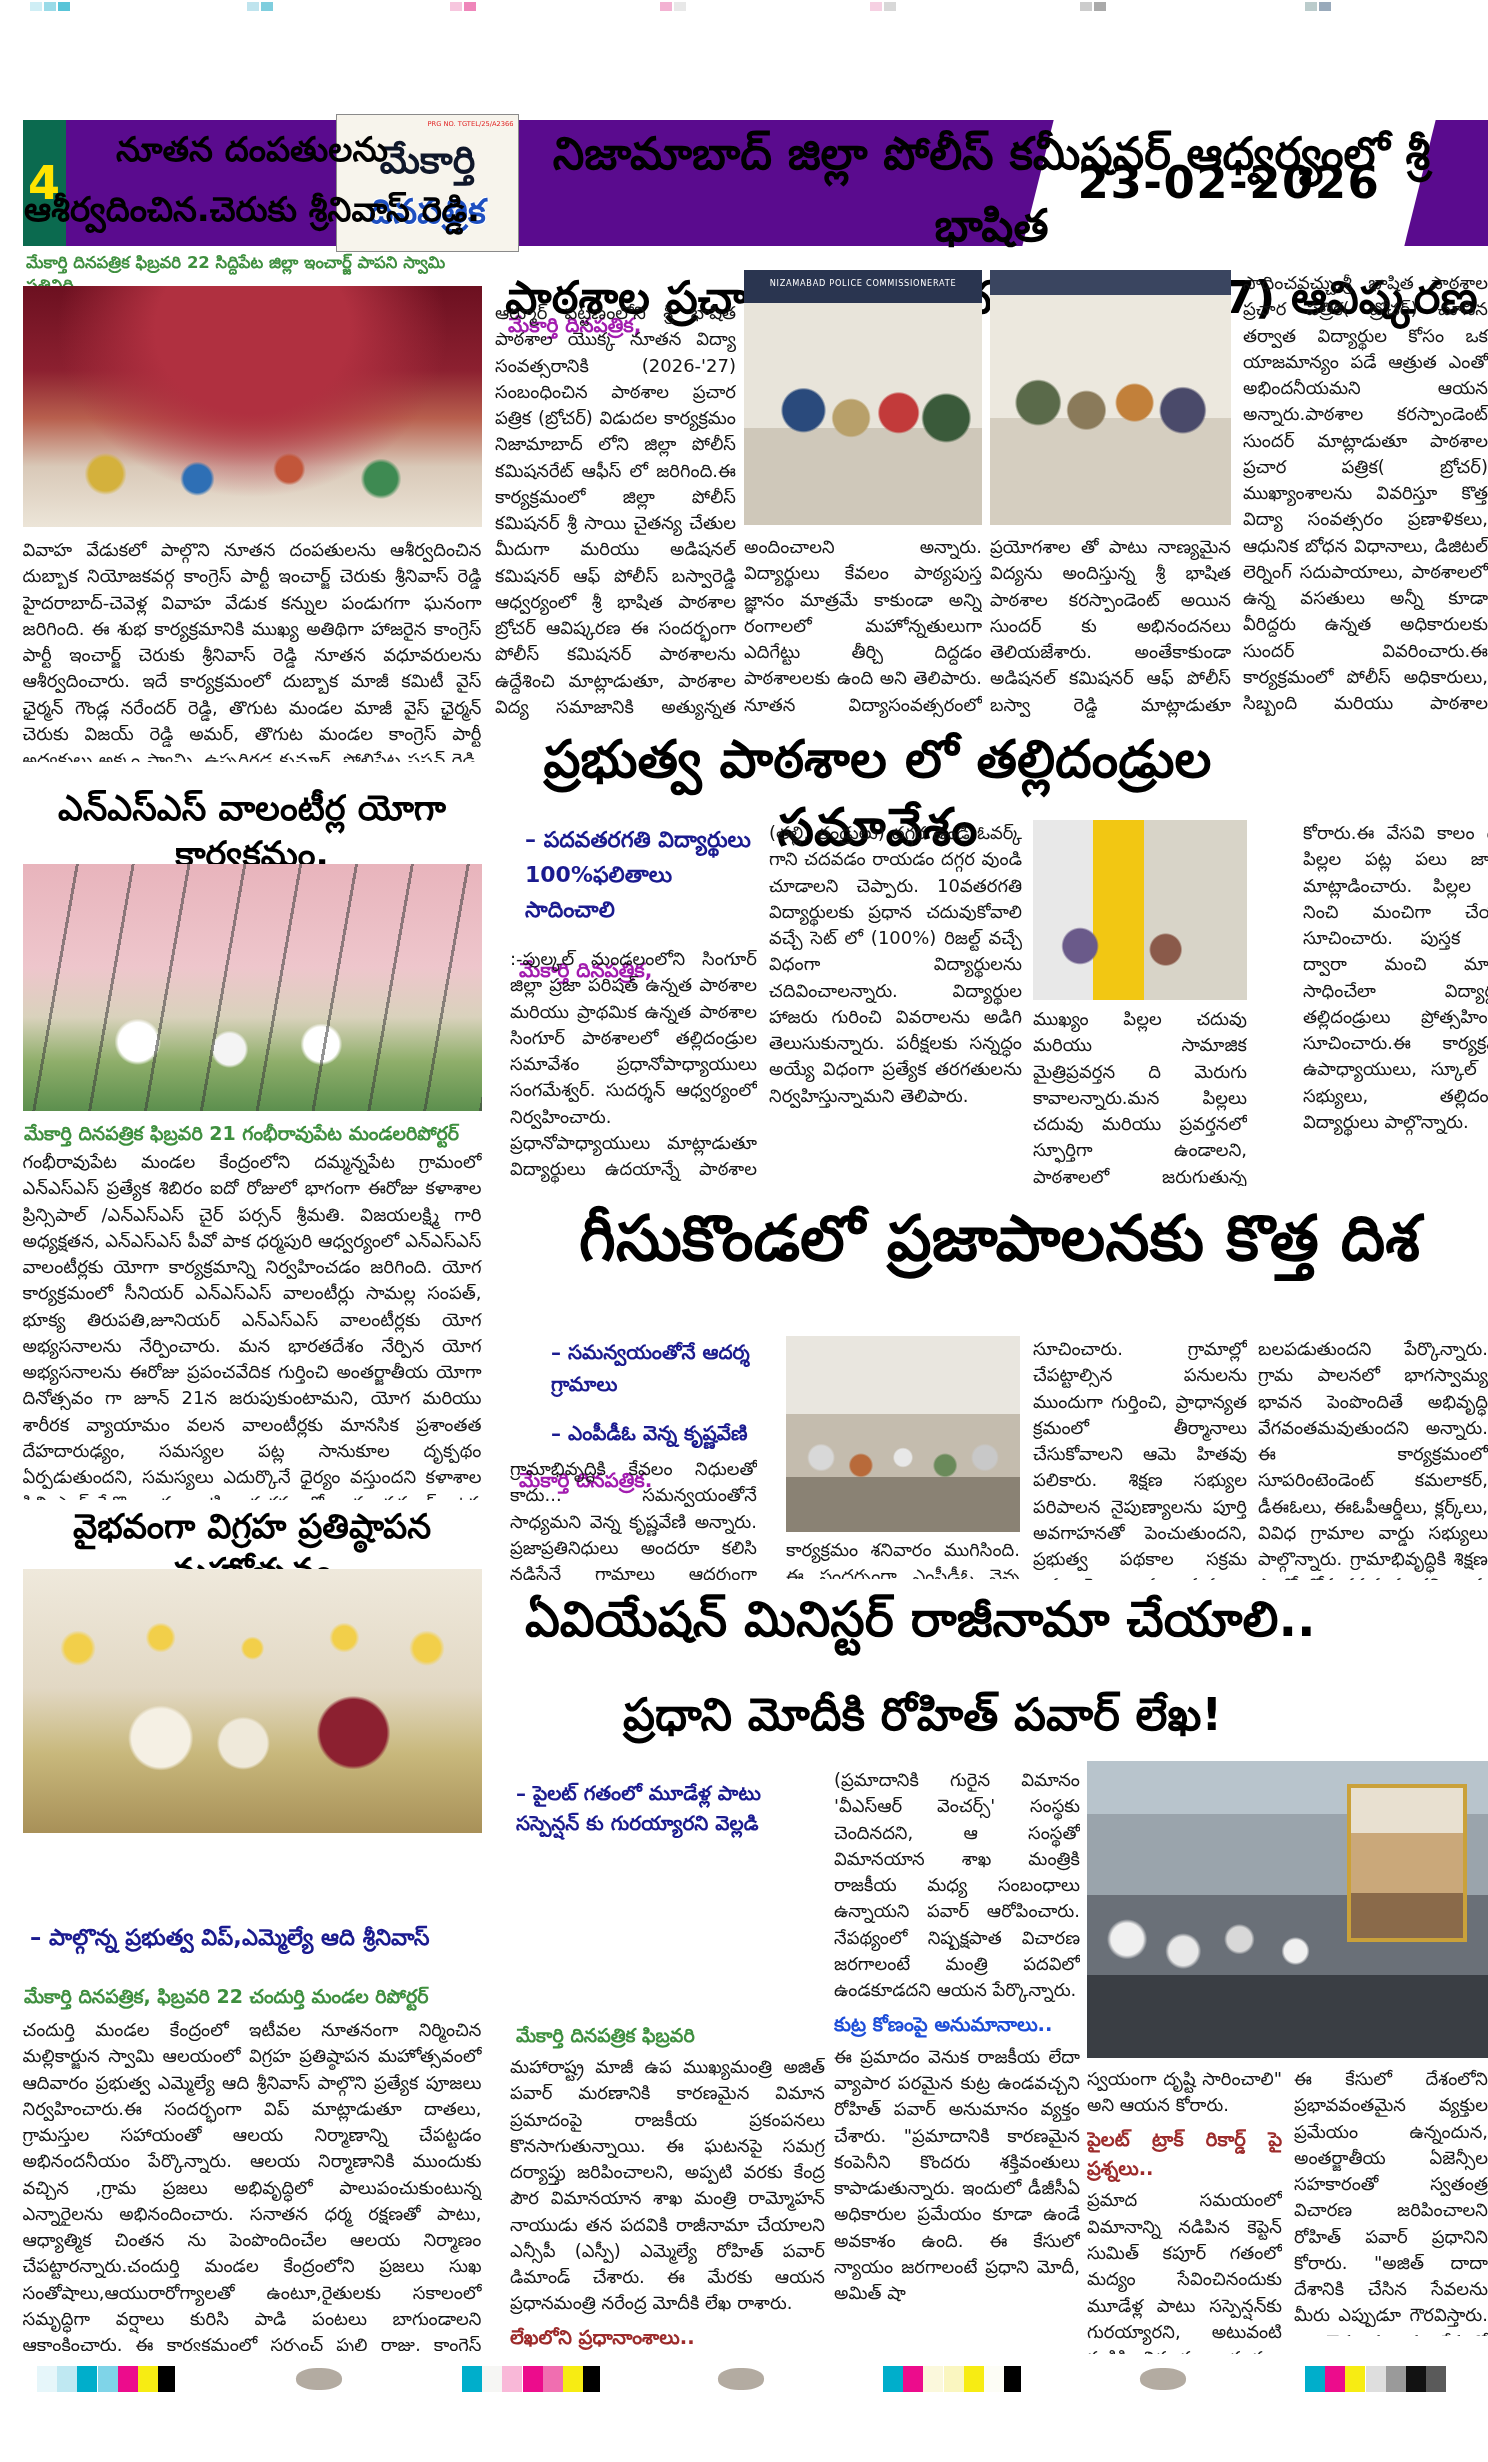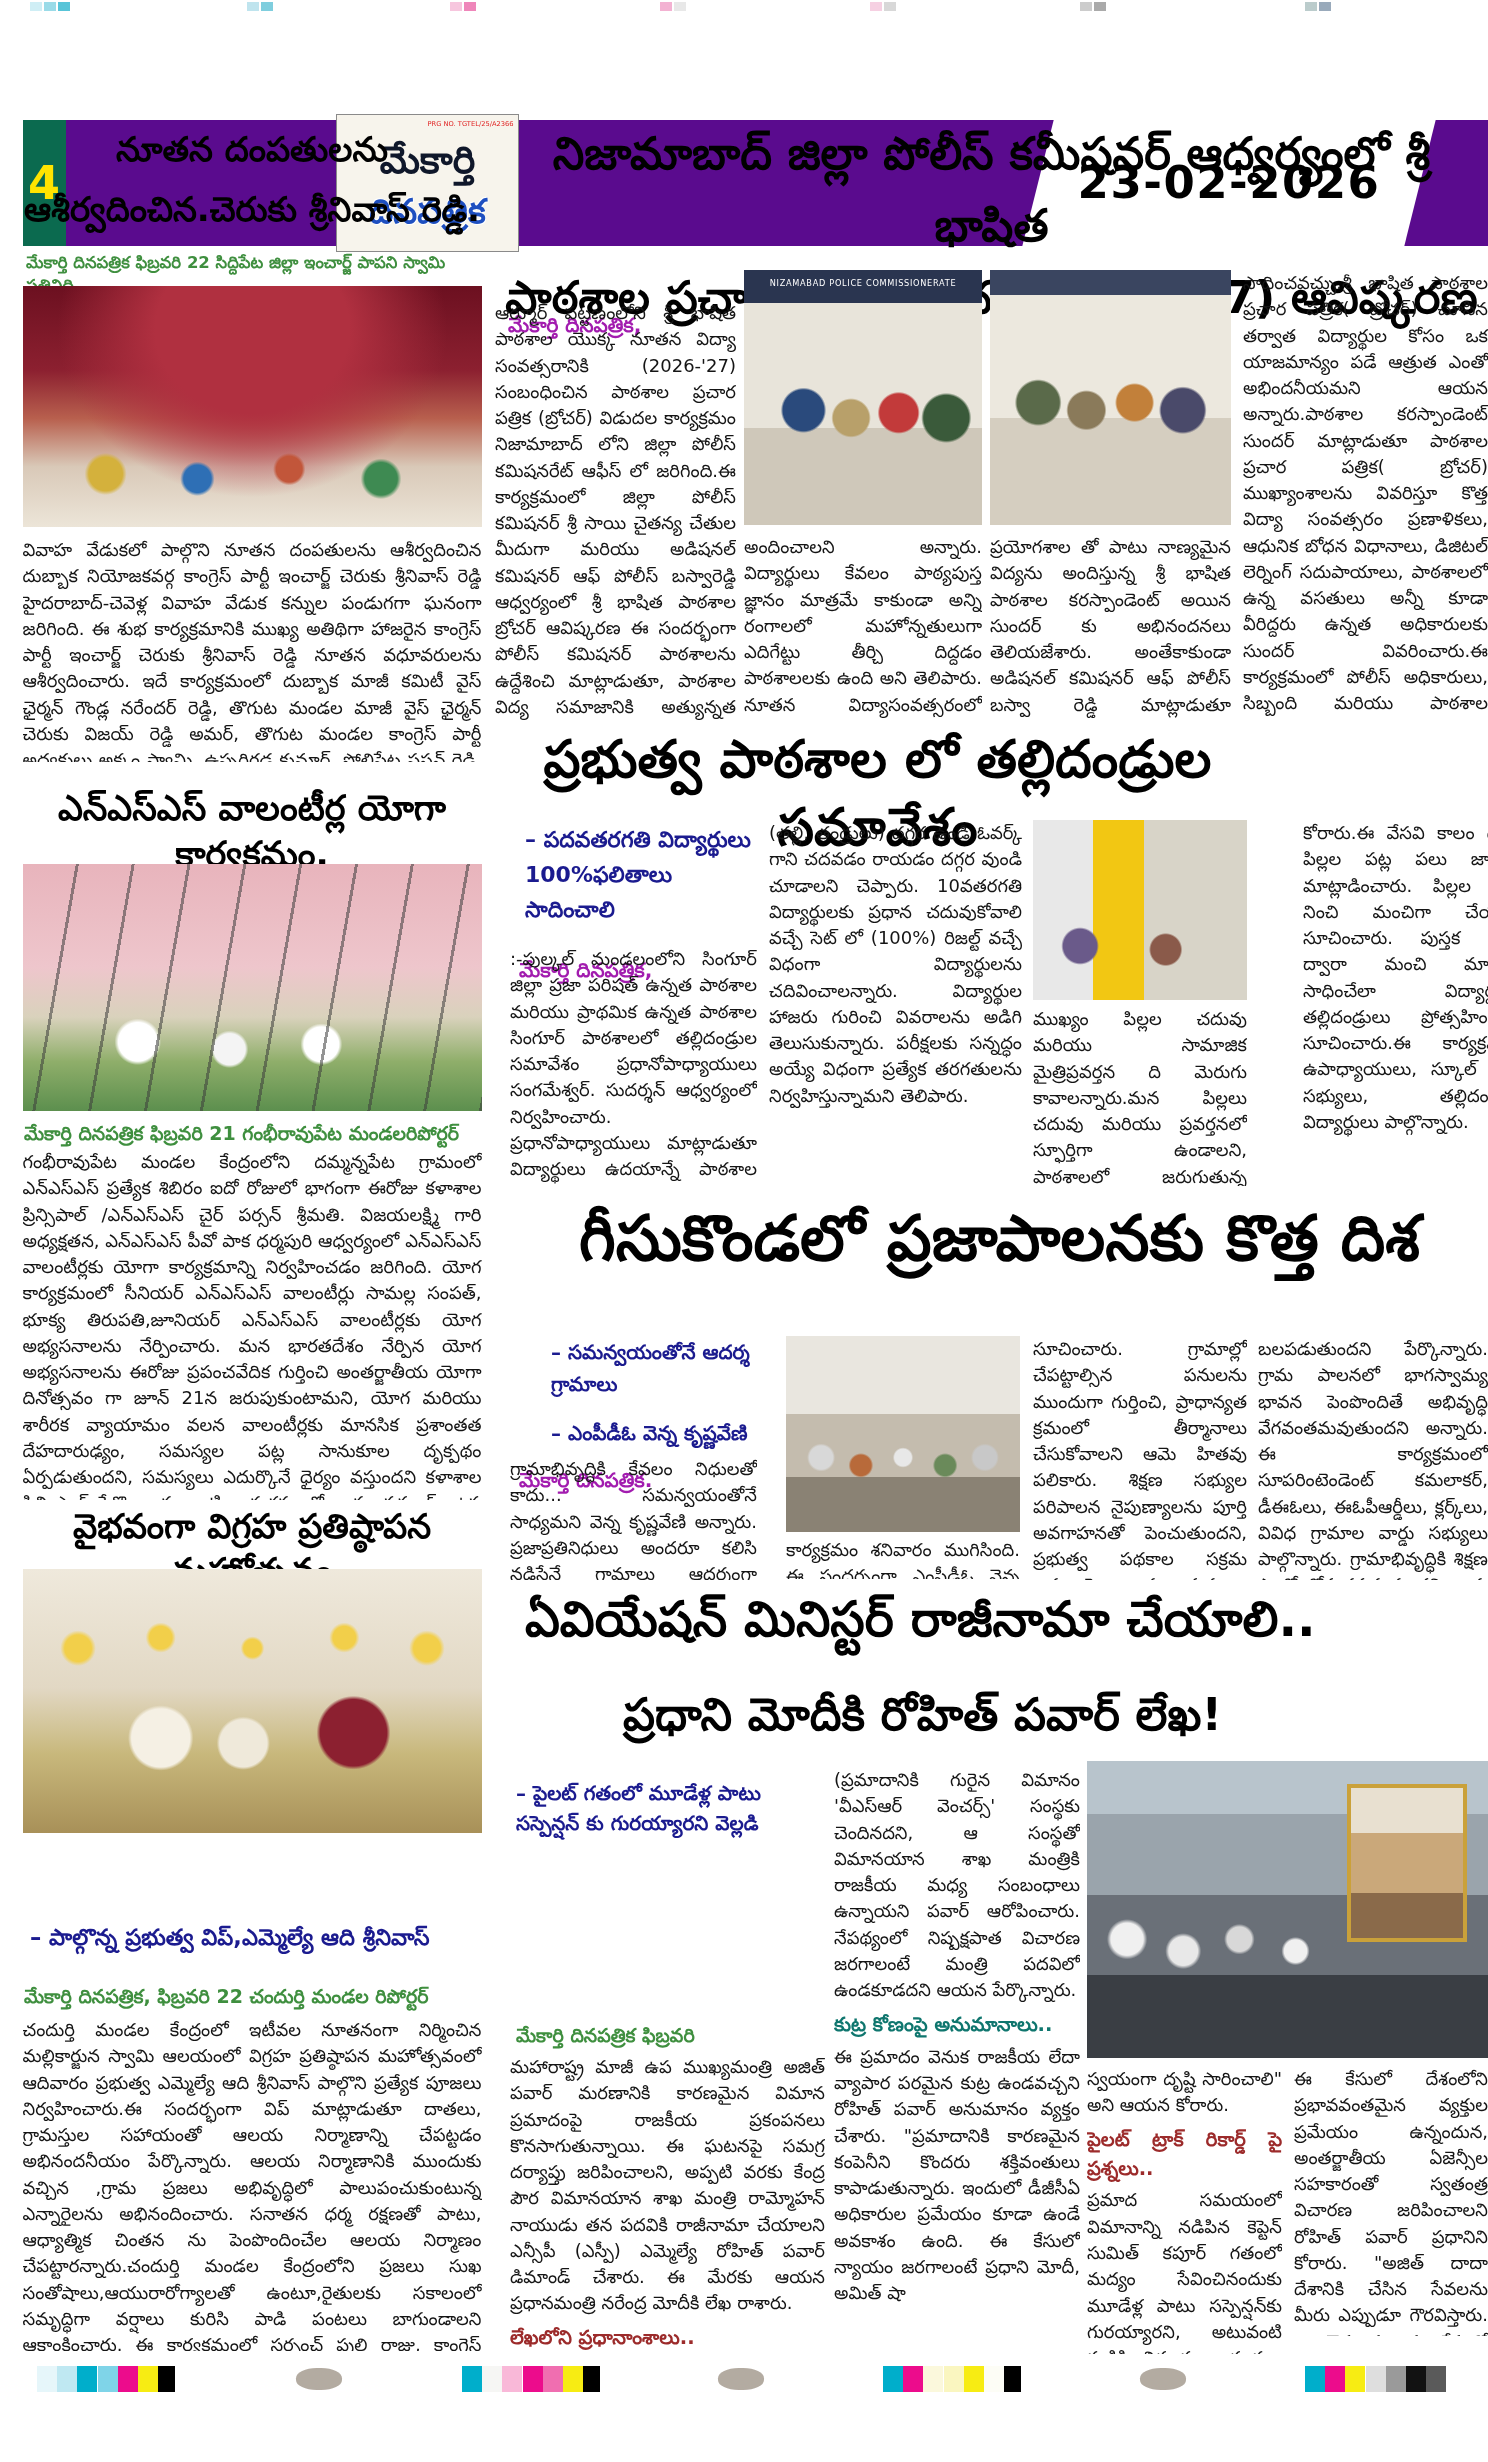--- a/index.html
+++ b/index.html
@@ -7,21 +7,21 @@
         font-family:"DejaVu Sans",sans-serif;overflow:hidden;color:#111;}
   .abs{position:absolute;}
   .photo{position:absolute;overflow:hidden;}
   .headline{font-weight:800;color:#000;text-align:center;line-height:1.3;}
   .bodytext{font-size:18px;line-height:1.46;text-align:justify;color:#151515;overflow:hidden;}
   .dl-green{color:#3f8f3f;font-weight:bold;font-size:19px;}
   .dl-red{color:#a21caf;font-weight:bold;font-size:20px;margin-top:42px;}
   .byline-blue{color:#1b1b8f;font-weight:bold;font-size:22.5px;}
   .bullets{color:#1b1b8f;font-weight:bold;line-height:1.6;}
   .subhead-maroon{color:#9c2b2b;font-weight:bold;font-size:19.5px;margin:7.5px 0 4.5px 0;}
-  .subhead-orange{color:#0f766e;font-weight:bold;font-size:19.5px;margin:7.5px 0 4.5px 0;}
+  .subhead-orange{color:#1d4ed8;font-weight:bold;font-size:19.5px;margin:7.5px 0 4.5px 0;}
   .tick{display:inline-block;width:12px;height:9px;margin-right:2.2px;}
   .cb{position:absolute;top:0;height:25.5px;}
   .blob{position:absolute;top:1.5px;width:46px;height:22.5px;background:#b3aba1;border-radius:45%;}
   .stripe{position:absolute;top:0;height:25.5px;}
 </style>
 </head>
 <body>
 <div class="page">
 
 <div class="abs" style="left:0;top:0;width:1488px;height:10.5px;">

